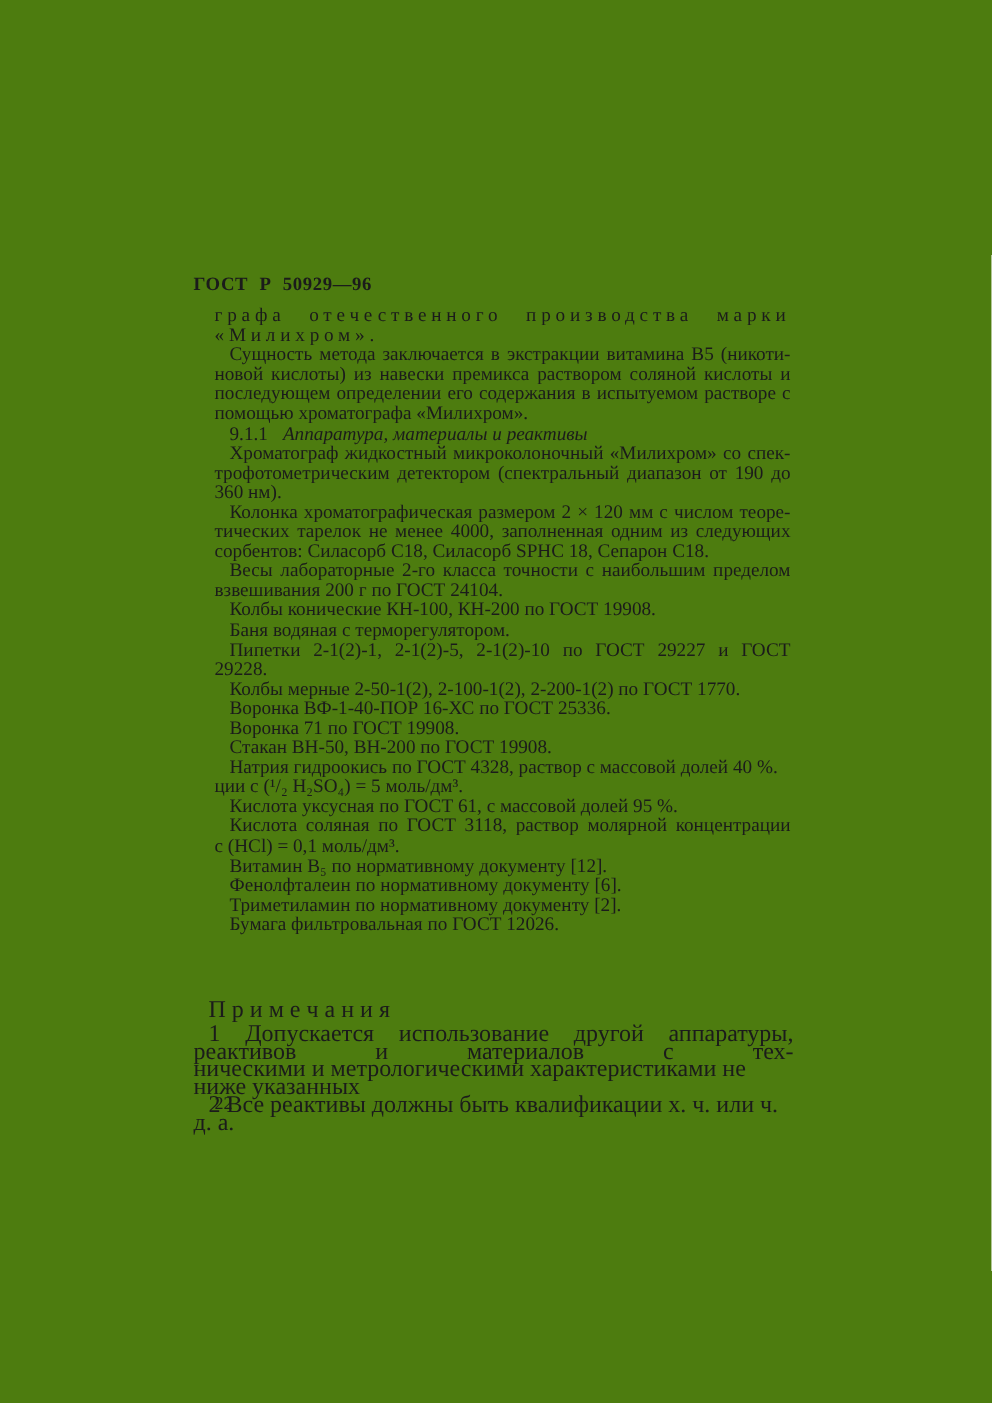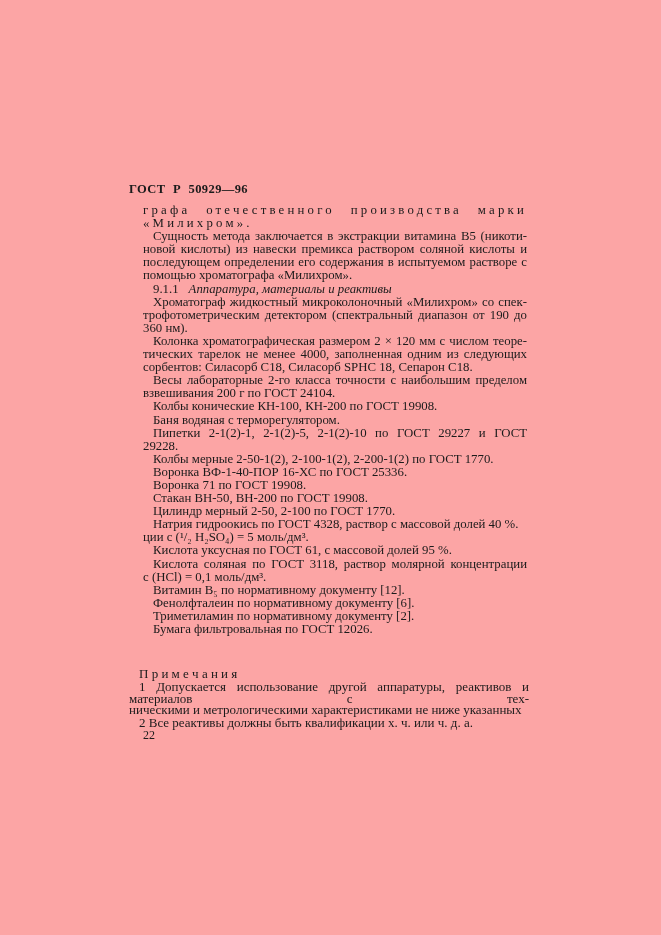--- a/index.html
+++ b/index.html
@@ -4,21 +4,21 @@
 <style>
   html, body {
     margin: 0;
     padding: 0;
     background: #ffffff;
   }
   .page {
     position: relative;
     width: 661px;
     height: 935px;
-    background: #fca5a5;
+    background: #4d7c0f;
     overflow: hidden;
     font-family: "Liberation Serif", "DejaVu Serif", serif;
     color: #1b1b1b;
   }
   .doc-header {
     position: absolute;
     left: 129px;
     top: 182px;
     font-size: 12.5px;
     font-weight: bold;
@@ -32,21 +32,21 @@
     top: 204px;
     width: 384px;
     font-size: 12.8px;
     line-height: 13.1px;
   }
   .notes {
     position: absolute;
     left: 129px;
     top: 668px;
     width: 400px;
-    font-size: 13px;
+    font-size: 16px;
     line-height: 11.7px;
   }
   .line { min-height: 1em; }
   .line.indent { text-indent: 10px; }
   .line.just {
     text-align: justify;
     text-align-last: justify;
   }
   .line.sp { letter-spacing: 3.2px; }
   .it { font-style: italic; }
@@ -81,21 +81,20 @@
       <div class="line indent just">Весы лабораторные 2-го класса точности с наибольшим пределом</div>
       <div class="line">взвешивания 200 г по ГОСТ 24104.</div>
       <div class="line indent">Колбы конические КН-100, КН-200 по ГОСТ 19908.</div>
       <div class="line indent">Баня водяная с терморегулятором.</div>
       <div class="line indent just">Пипетки 2-1(2)-1, 2-1(2)-5, 2-1(2)-10 по ГОСТ 29227 и ГОСТ</div>
       <div class="line">29228.</div>
       <div class="line indent">Колбы мерные 2-50-1(2), 2-100-1(2), 2-200-1(2) по ГОСТ 1770.</div>
       <div class="line indent">Воронка ВФ-1-40-ПОР 16-ХС по ГОСТ 25336.</div>
       <div class="line indent">Воронка 71 по ГОСТ 19908.</div>
       <div class="line indent">Стакан ВН-50, ВН-200 по ГОСТ 19908.</div>
-      <div class="line indent">Цилиндр мерный 2-50, 2-100 по ГОСТ 1770.</div>
       <div class="line indent">Натрия гидроокись по ГОСТ 4328, раствор с массовой долей 40 %.</div>
       <div class="line">ции с (¹/₂ H₂SO₄) = 5 моль/дм³.</div>
       <div class="line indent">Кислота уксусная по ГОСТ 61, с массовой долей 95 %.</div>
       <div class="line indent just">Кислота соляная по ГОСТ 3118, раствор молярной концентрации</div>
       <div class="line">с (HCl) = 0,1 моль/дм³.</div>
       <div class="line indent">Витамин В₅ по нормативному документу [12].</div>
       <div class="line indent">Фенолфталеин по нормативному документу [6].</div>
       <div class="line indent">Триметиламин по нормативному документу [2].</div>
       <div class="line indent">Бумага фильтровальная по ГОСТ 12026.</div>
     </div>

